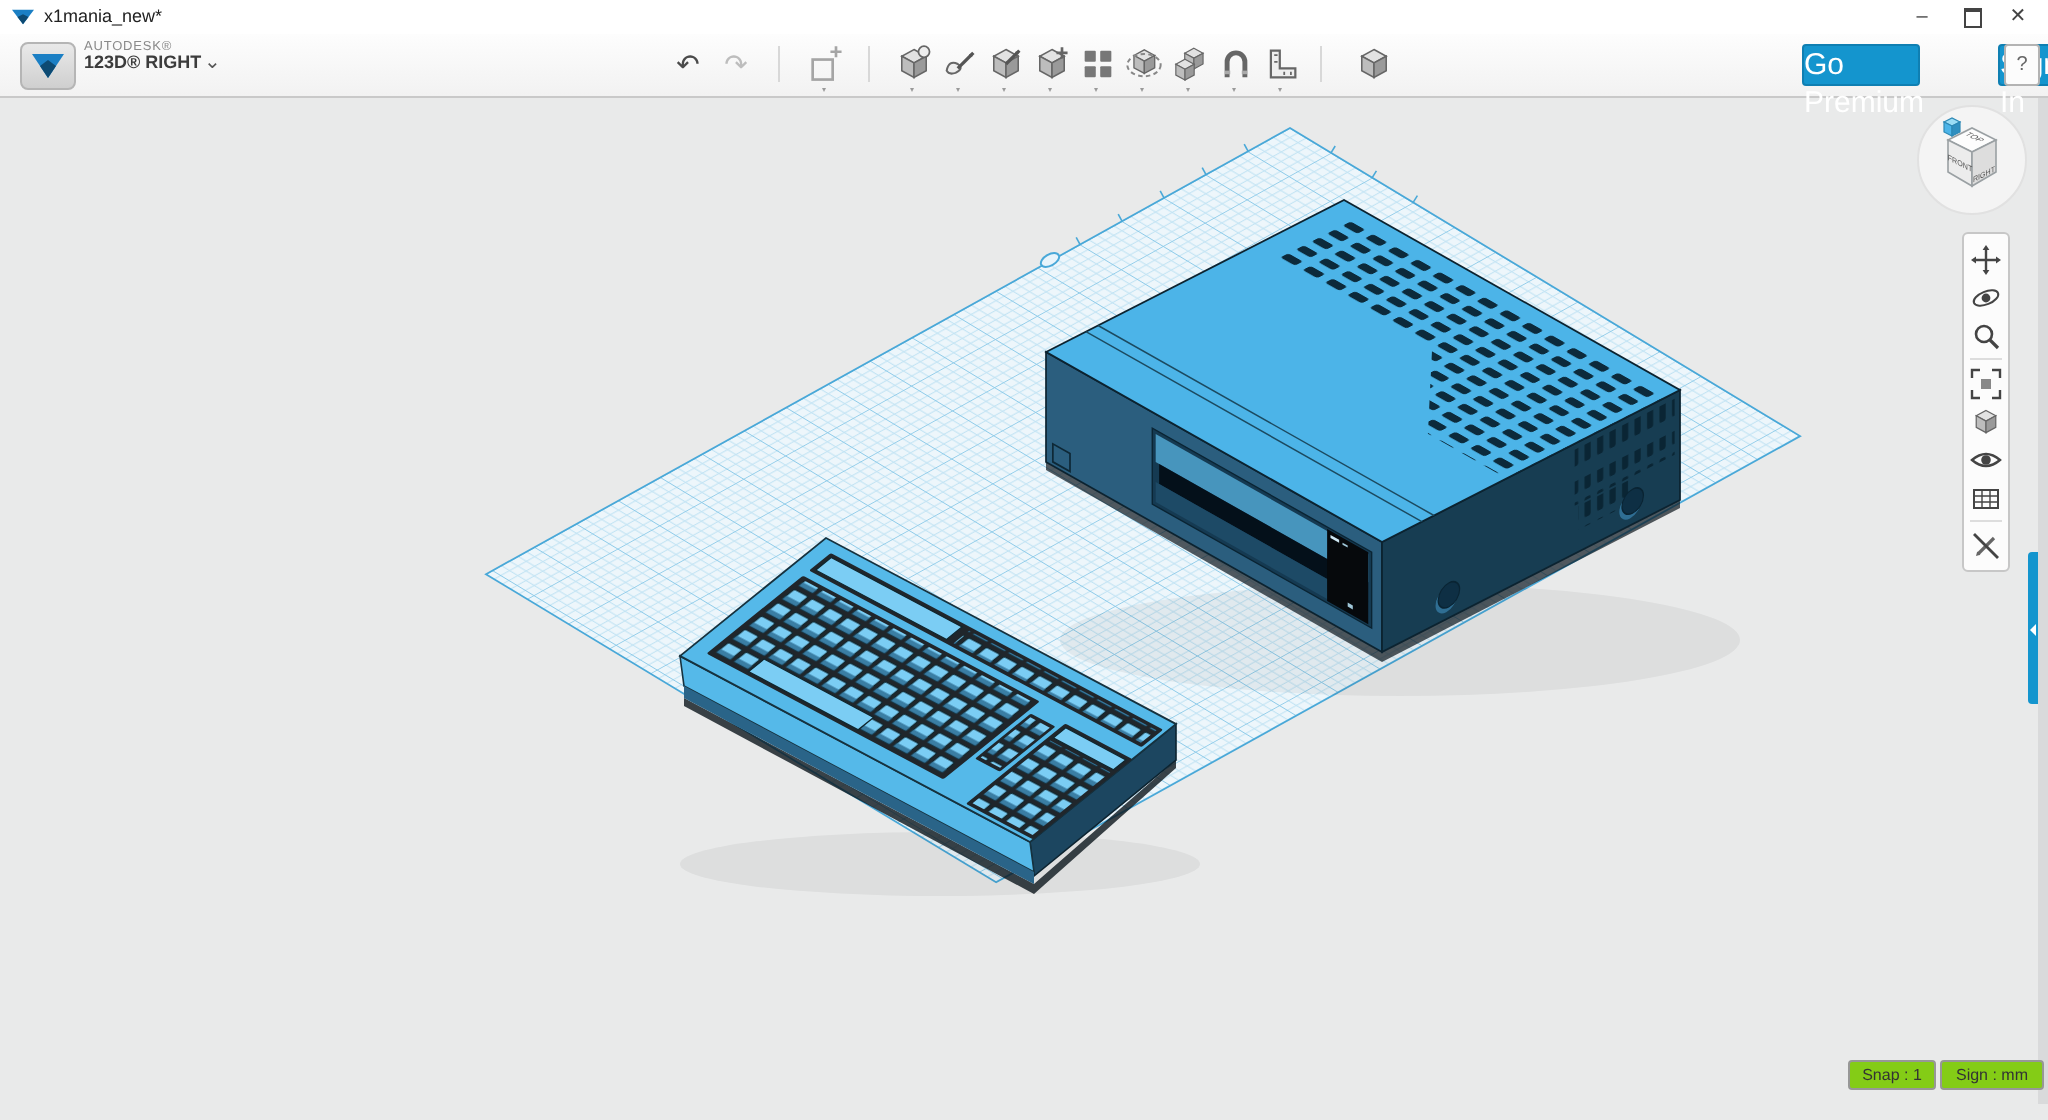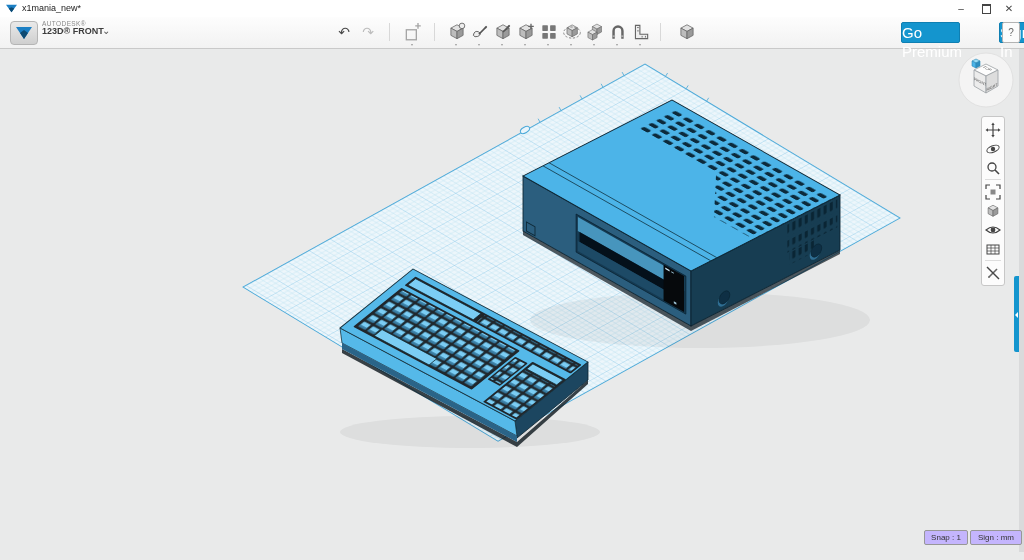--- a/index.html
+++ b/index.html
@@ -35,21 +35,21 @@
      color:#666;font-size:10px;text-align:center;line-height:19px;}
   
   #navpanel{left:981px;top:116px;width:22px;background:#fcfcfc;border:1px solid #c7c7c7;border-radius:3px;z-index:20;
      display:flex;flex-direction:column;align-items:center;padding:3px 0;}
   .navitem{width:16px;height:16px;margin:1.5px 0;}
   .navsep{width:16px;height:1px;background:#ddd;margin:2px 0;}
   #panel-handle{left:1014px;top:276px;width:5px;height:76px;background:#1495ce;z-index:20;border-radius:2px 0 0 2px;}
   #panel-handle:after{content:"";position:absolute;left:0;top:36px;border:3px solid transparent;border-right-color:#fff;margin-left:-2px;}
   #right-edge{left:1019px;top:48px;width:5px;height:504px;background:#d9dadb;z-index:15;}
   
-  .statbtn{top:530px;height:13px;background:#c4b5fd;border:1px solid #979797;border-radius:2px;z-index:20;
+  .statbtn{top:530px;height:13px;background:#84cc16;border:1px solid #979797;border-radius:2px;z-index:20;
      font-size:8px;color:#333;text-align:center;line-height:13px;}
   #snap{left:924px;width:42px;}
   #units{left:970px;width:50px;}
   
   #bottomstrip{left:0;top:552px;width:1024px;height:8px;display:flex;z-index:30;}
   #bottomstrip div{height:8px;}
   
   #scene{left:0;top:0;z-index:1;}
 </style>
 </head>
@@ -192,21 +192,21 @@
 
 <div id="toolbar" class="abs">
   <div id="app-logo" class="abs">
     <svg width="26" height="22" viewBox="0 0 26 22">
       <polygon points="5,5 13,5 21,5 17,11 13,17 9,11" fill="#1b7fc4"></polygon>
       <polygon points="9,11 13,8 17,11 13,17" fill="#0d4a72"></polygon>
     </svg>
   </div>
   <div id="brand" class="abs">
     <div class="co">AUTODESK®</div>
-    <div class="prod">123D® FRONT</div>
+    <div class="prod">123D® RIGHT</div>
   </div>
   <div id="brand-chevron" class="abs">⌄</div>
 
   <div class="tico glyphbtn abs" style="left:334px;">↶</div>
   <div class="tico glyphbtn disabled abs" style="left:358px;">↷</div>
   <div class="tsep abs" style="left:389px;"></div>
 
   <div class="tico abs" style="left:403px;">
     <svg width="20" height="20" viewBox="0 0 18 18">
         <rect x="3" y="7" width="9" height="9" fill="none" stroke="#a5a5a5" stroke-width="1.2"></rect>

